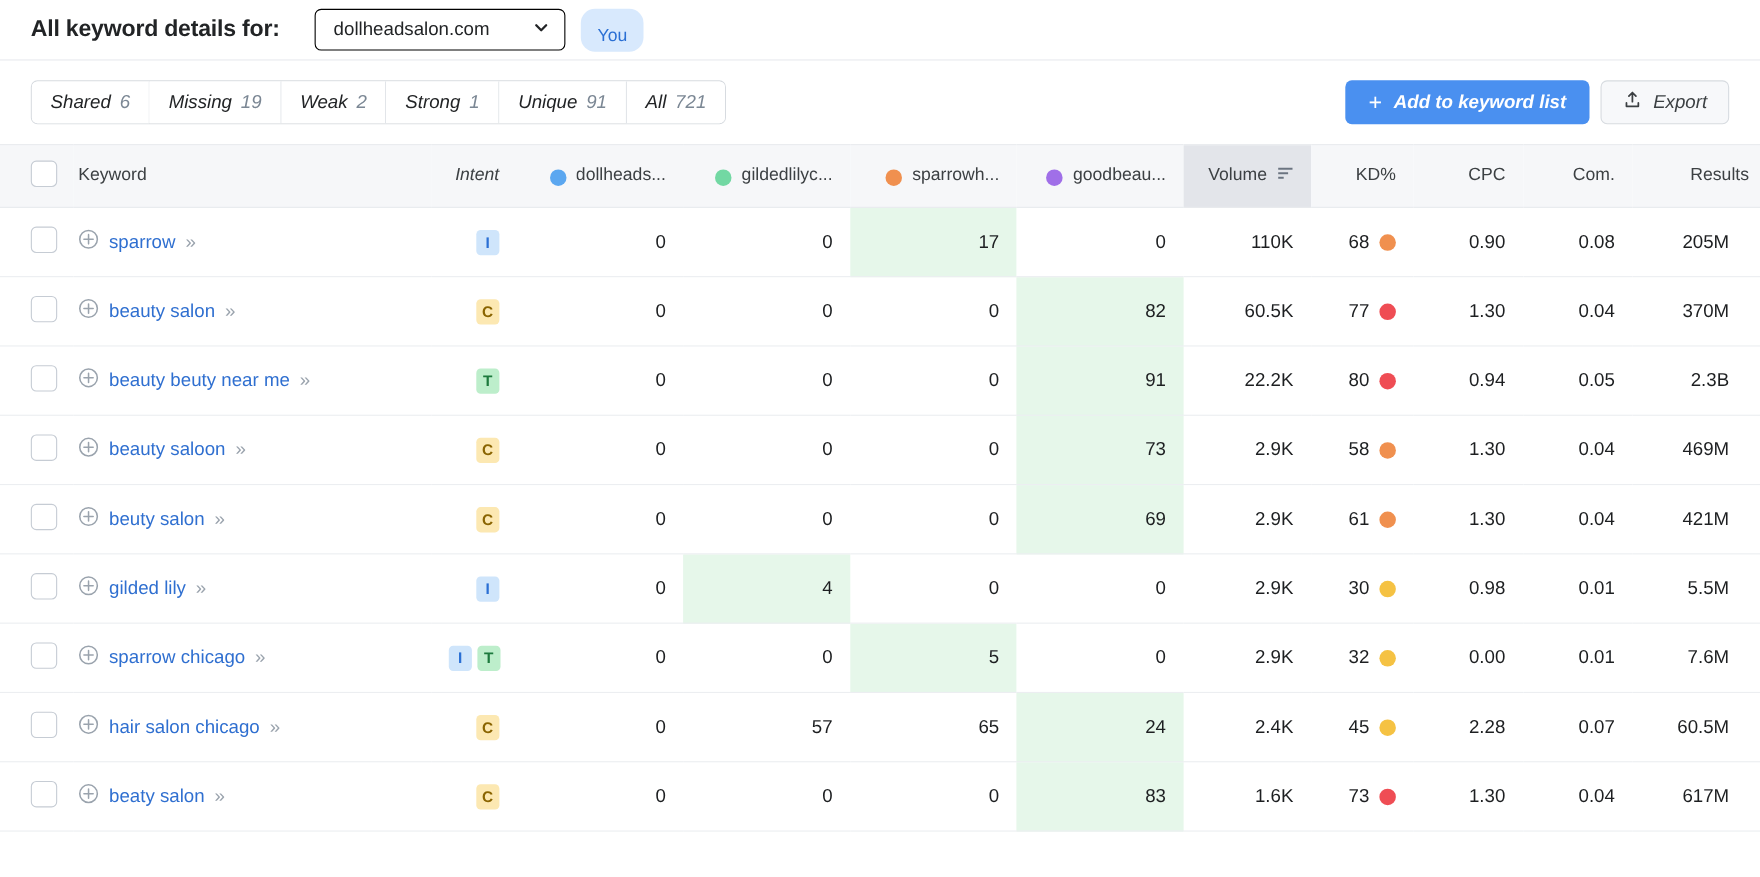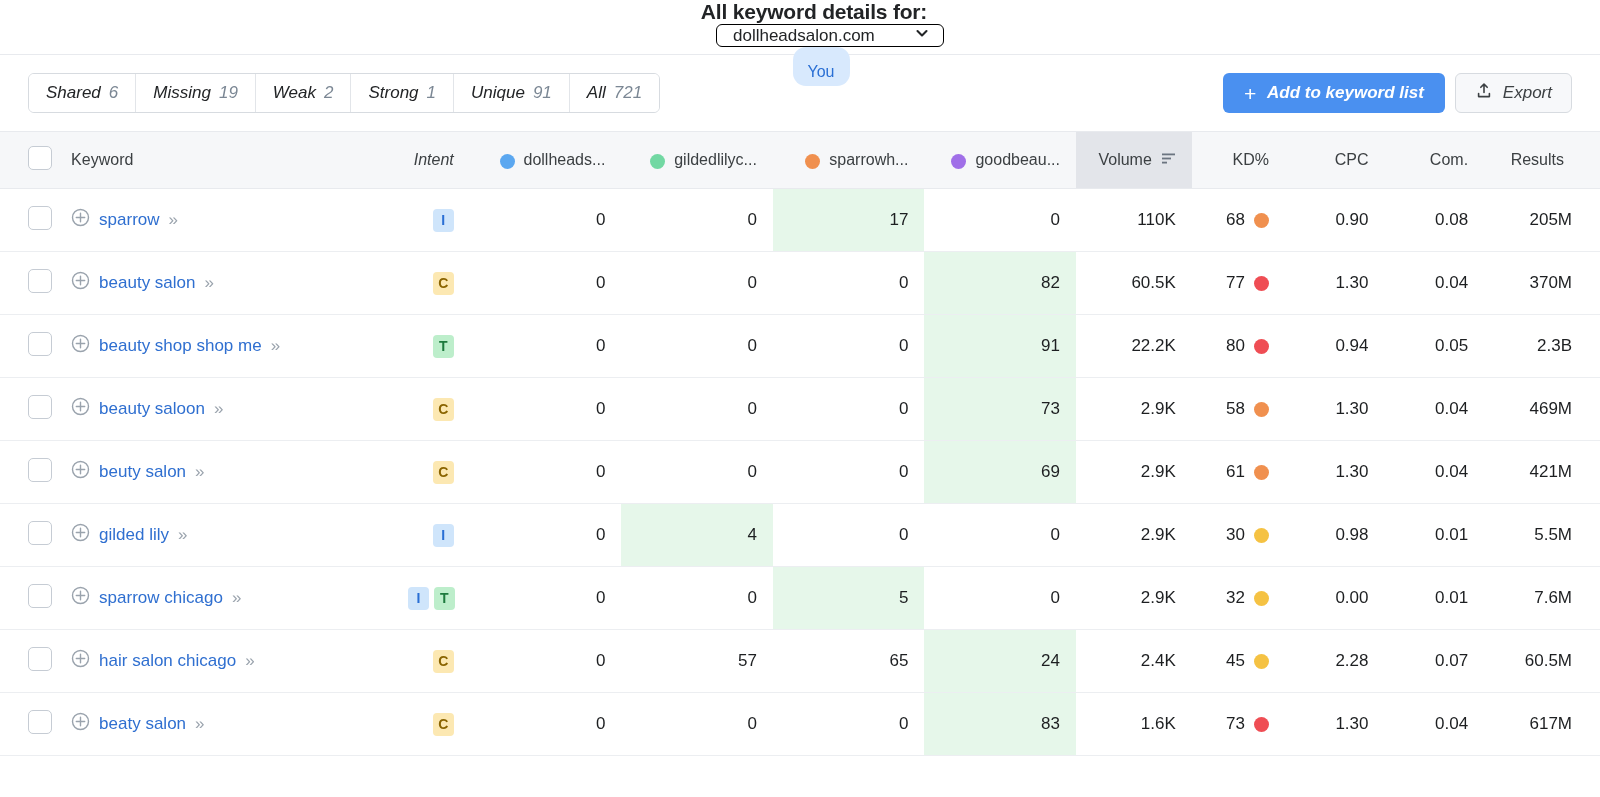--- a/index.html
+++ b/index.html
@@ -10,21 +10,20 @@
     color: #1d1f21;
     overflow: hidden;
   }
 
   
   .topbar {
     height: 55px;
     display: flex; align-items: center;
     padding: 0 0 0 28px;
     border-bottom: 1px solid #e8eaee;
-    flex-direction: column;
   }
   .topbar-title {
     font-size: 21px; font-weight: bold; letter-spacing: -0.2px;
     color: #222426;
   }
   .domain-select {
     margin-left: 32px;
     height: 38px; min-width: 228px;
     border: 1px solid #000000; border-radius: 6px;
     background: #fff;
@@ -116,21 +115,21 @@
   }
   thead th.sorted { background: #e3e5ea; margin-top: 36px; }
   th.col-check { width: 62px; padding: 0 0 0 28px; text-align: left; }
   th.col-keyword { width: 300px; text-align: left; padding-left: 4px; }
   th.col-intent { width: 72px; text-align: right; padding-right: 16px; font-style: italic; }
   th.comp { width: 140px; }
   th.col-volume { width: 107px; }
   th.col-kd { width: 86px; }
   th.col-cpc { width: 92px; }
   th.col-com { width: 92px; }
-  th.col-results { width: 107px; padding-right: 36px; }
+  th.col-results { width: 107px; padding-right: 10px; }
 
   .th-inner { display: flex; align-items: flex-end; justify-content: flex-end; gap: 9px; }
   .dot { width: 15px; height: 15px; border-radius: 50%; flex: 0 0 auto; display: inline-block; }
   .th-label { overflow: hidden; text-overflow: ellipsis; }
 
   tbody td {
     height: 63px;
     border-bottom: 1px solid #eceef1;
     font-size: 17px; color: #1d1f21;
     padding: 0 16px;
@@ -341,21 +340,21 @@
         <td class="cell-results">370M</td>
       </tr>
       <tr>
         <td class="cell-check"><span class="checkbox"></span></td>
         <td class="cell-keyword">
           <span class="kw-wrap">
             <span><svg width="19" height="19" viewBox="0 0 19 19">
                 <circle cx="9.5" cy="9.5" r="8" fill="none" stroke="#9aa3ad" stroke-width="1.4"></circle>
                 <path d="M9.5 5.3 L9.5 13.7 M5.3 9.5 L13.7 9.5" stroke="#9aa3ad" stroke-width="1.4" stroke-linecap="round"></path>
               </svg></span>
-            <a class="kw-link">beauty shop shop me</a>
+            <a class="kw-link">beauty beuty near me</a>
             <span class="dbl-chev">»</span>
           </span>
         </td>
         <td class="cell-intent"><span class="intents">
             <span class="badge T">T</span>
           </span></td>
         <td>0</td>
         <td>0</td>
         <td>0</td>
         <td class="hl">91</td>

